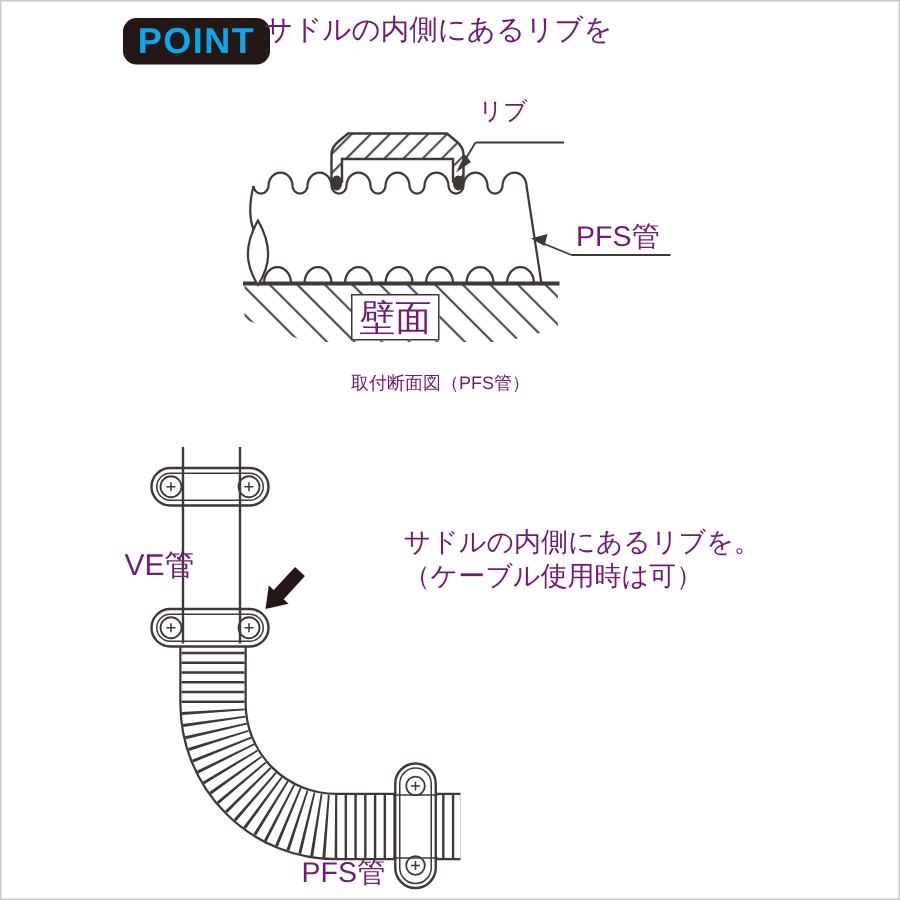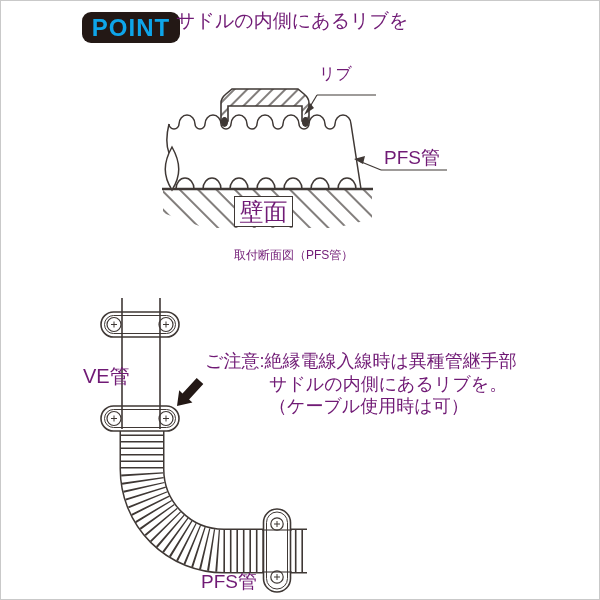--- a/index.html
+++ b/index.html
@@ -155,18 +155,17 @@
 <div class="abs jp lbl-rib">リブ</div>
 <div class="abs jp lbl-pfs1">PFS管</div>
 <div class="abs jp lbl-wall">
   <span>壁面</span>
 </div>
 <div class="abs jp caption1">取付断面図（PFS管）</div>
 
 <div class="abs jp lbl-ve">VE管</div>
 
 <div class="abs jp notice">
-  <div>ご注意:絶縁電線入線時は異種管継手部</div>
   <div class="ind">サドルの内側にあるリブを。</div>
   <div class="ind">（ケーブル使用時は可）</div>
 </div>
 
 <div class="abs jp lbl-pfs2">PFS管</div>
 
 </body></html>

